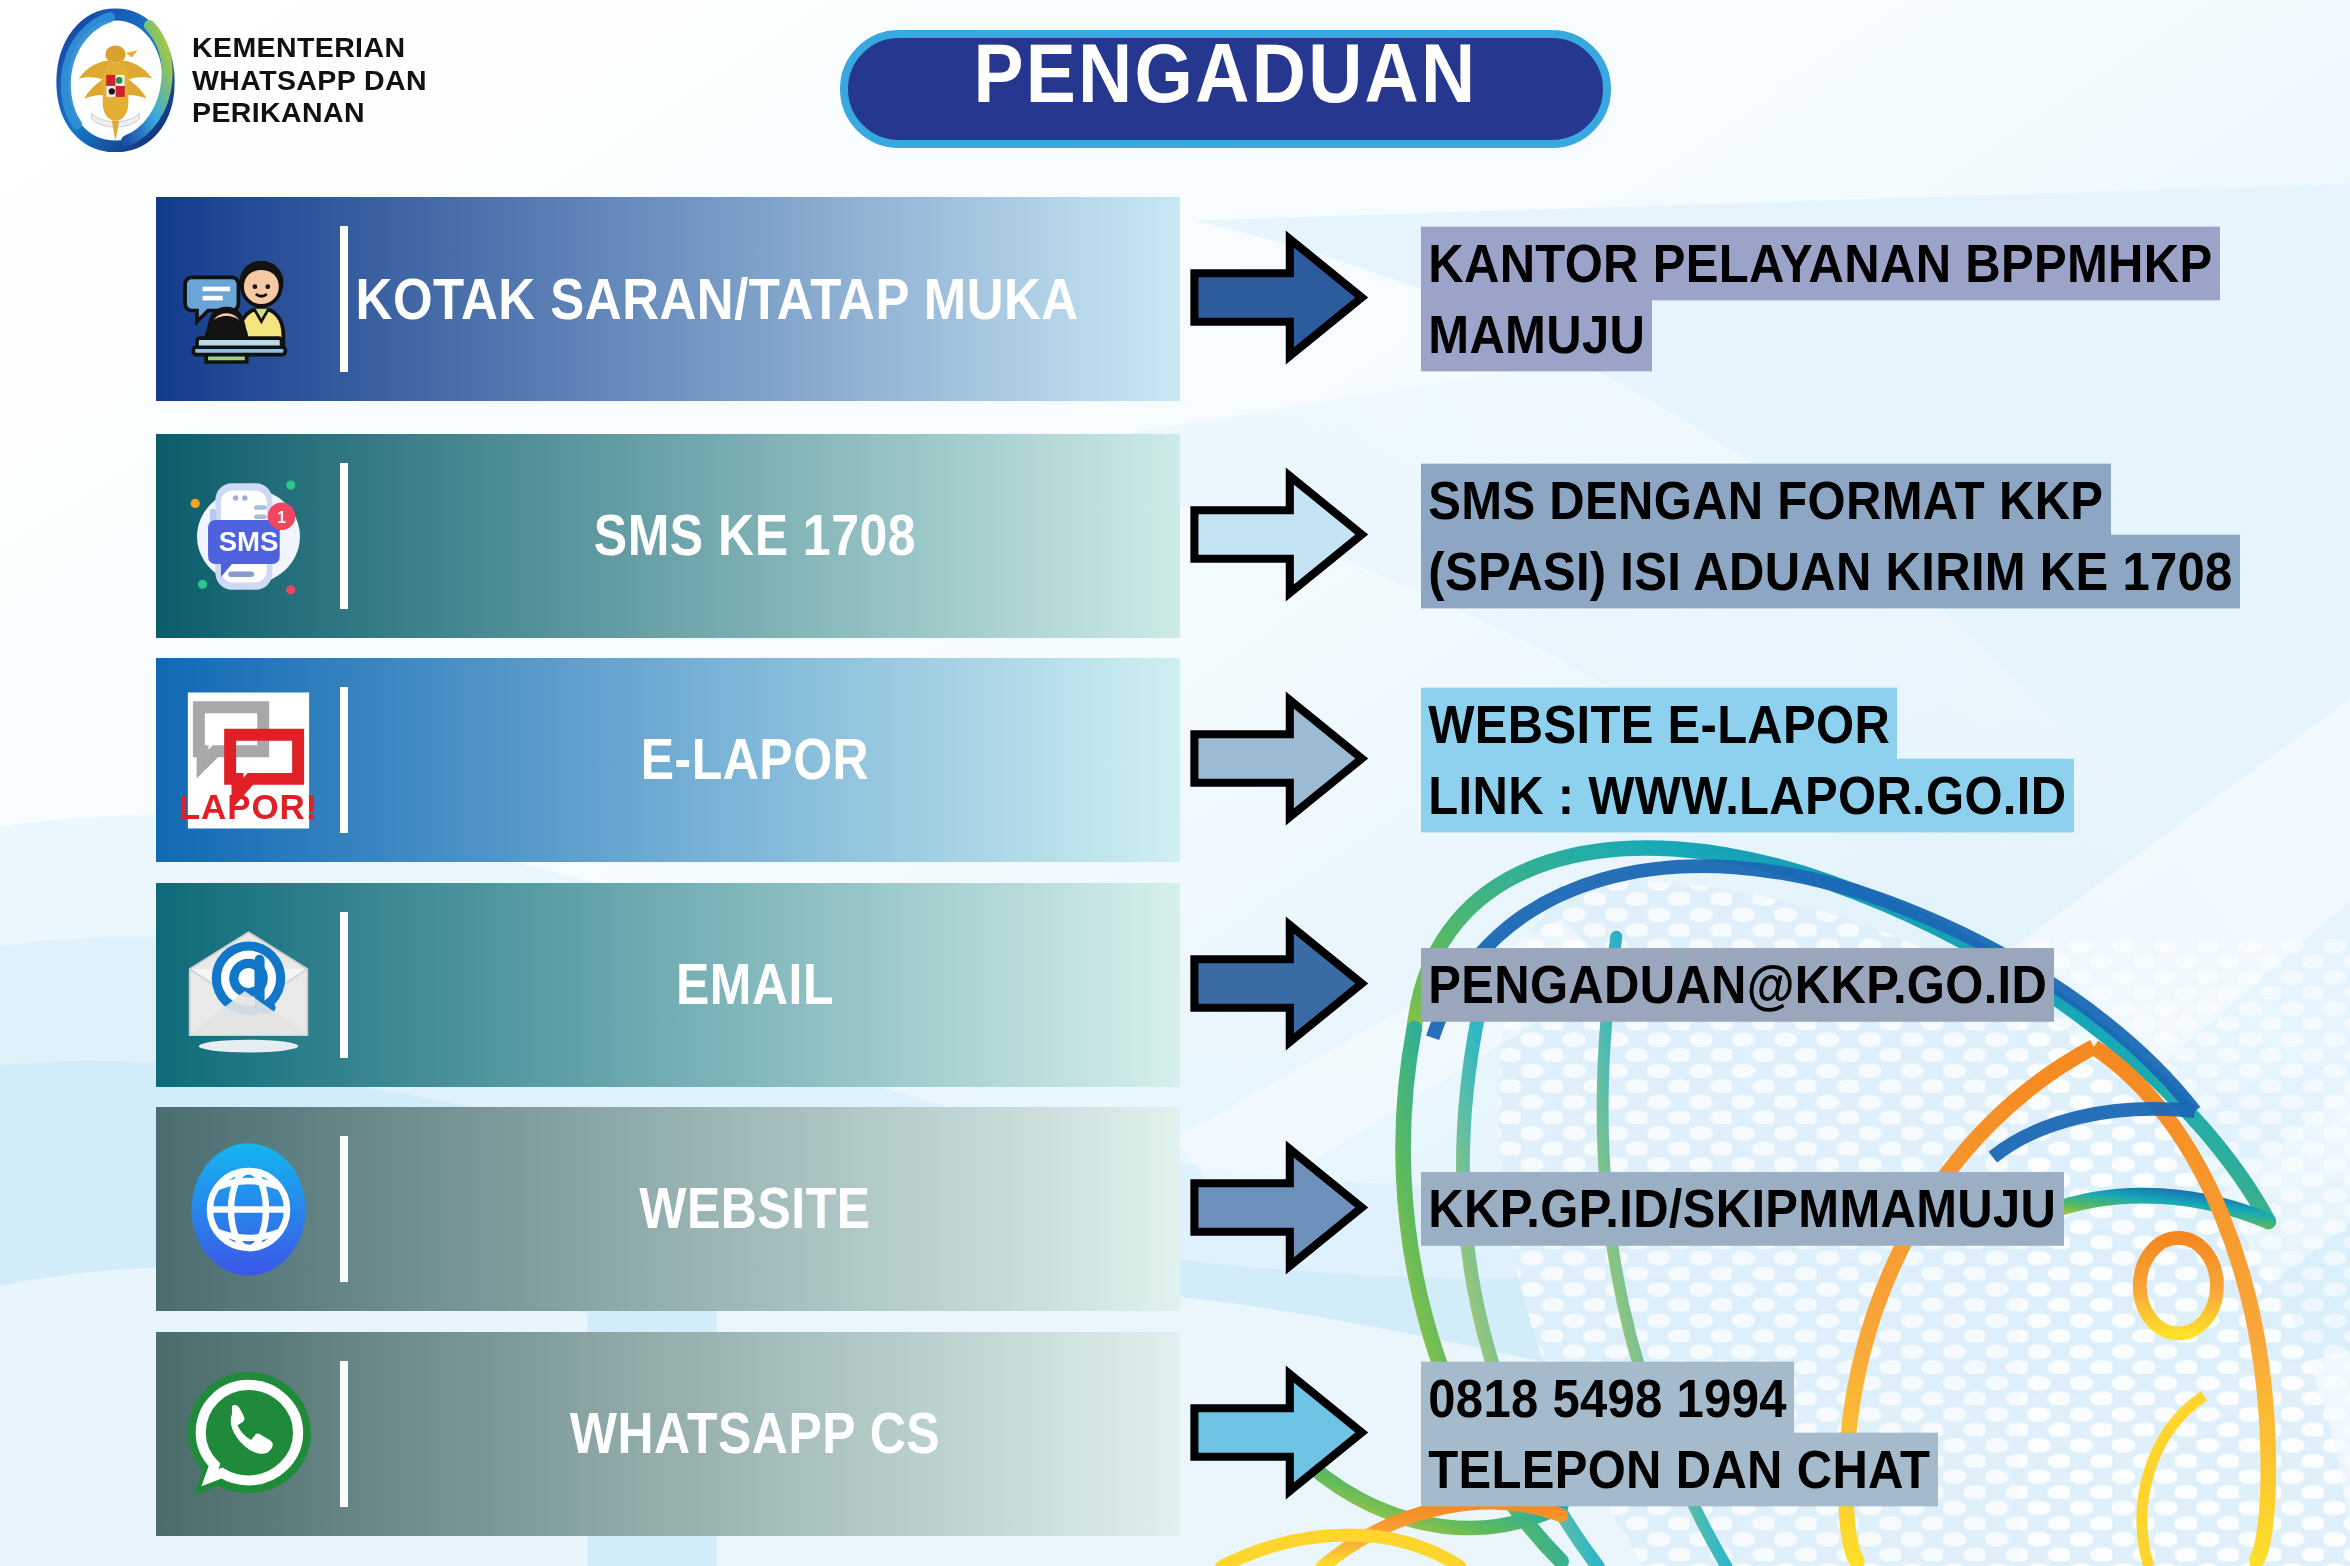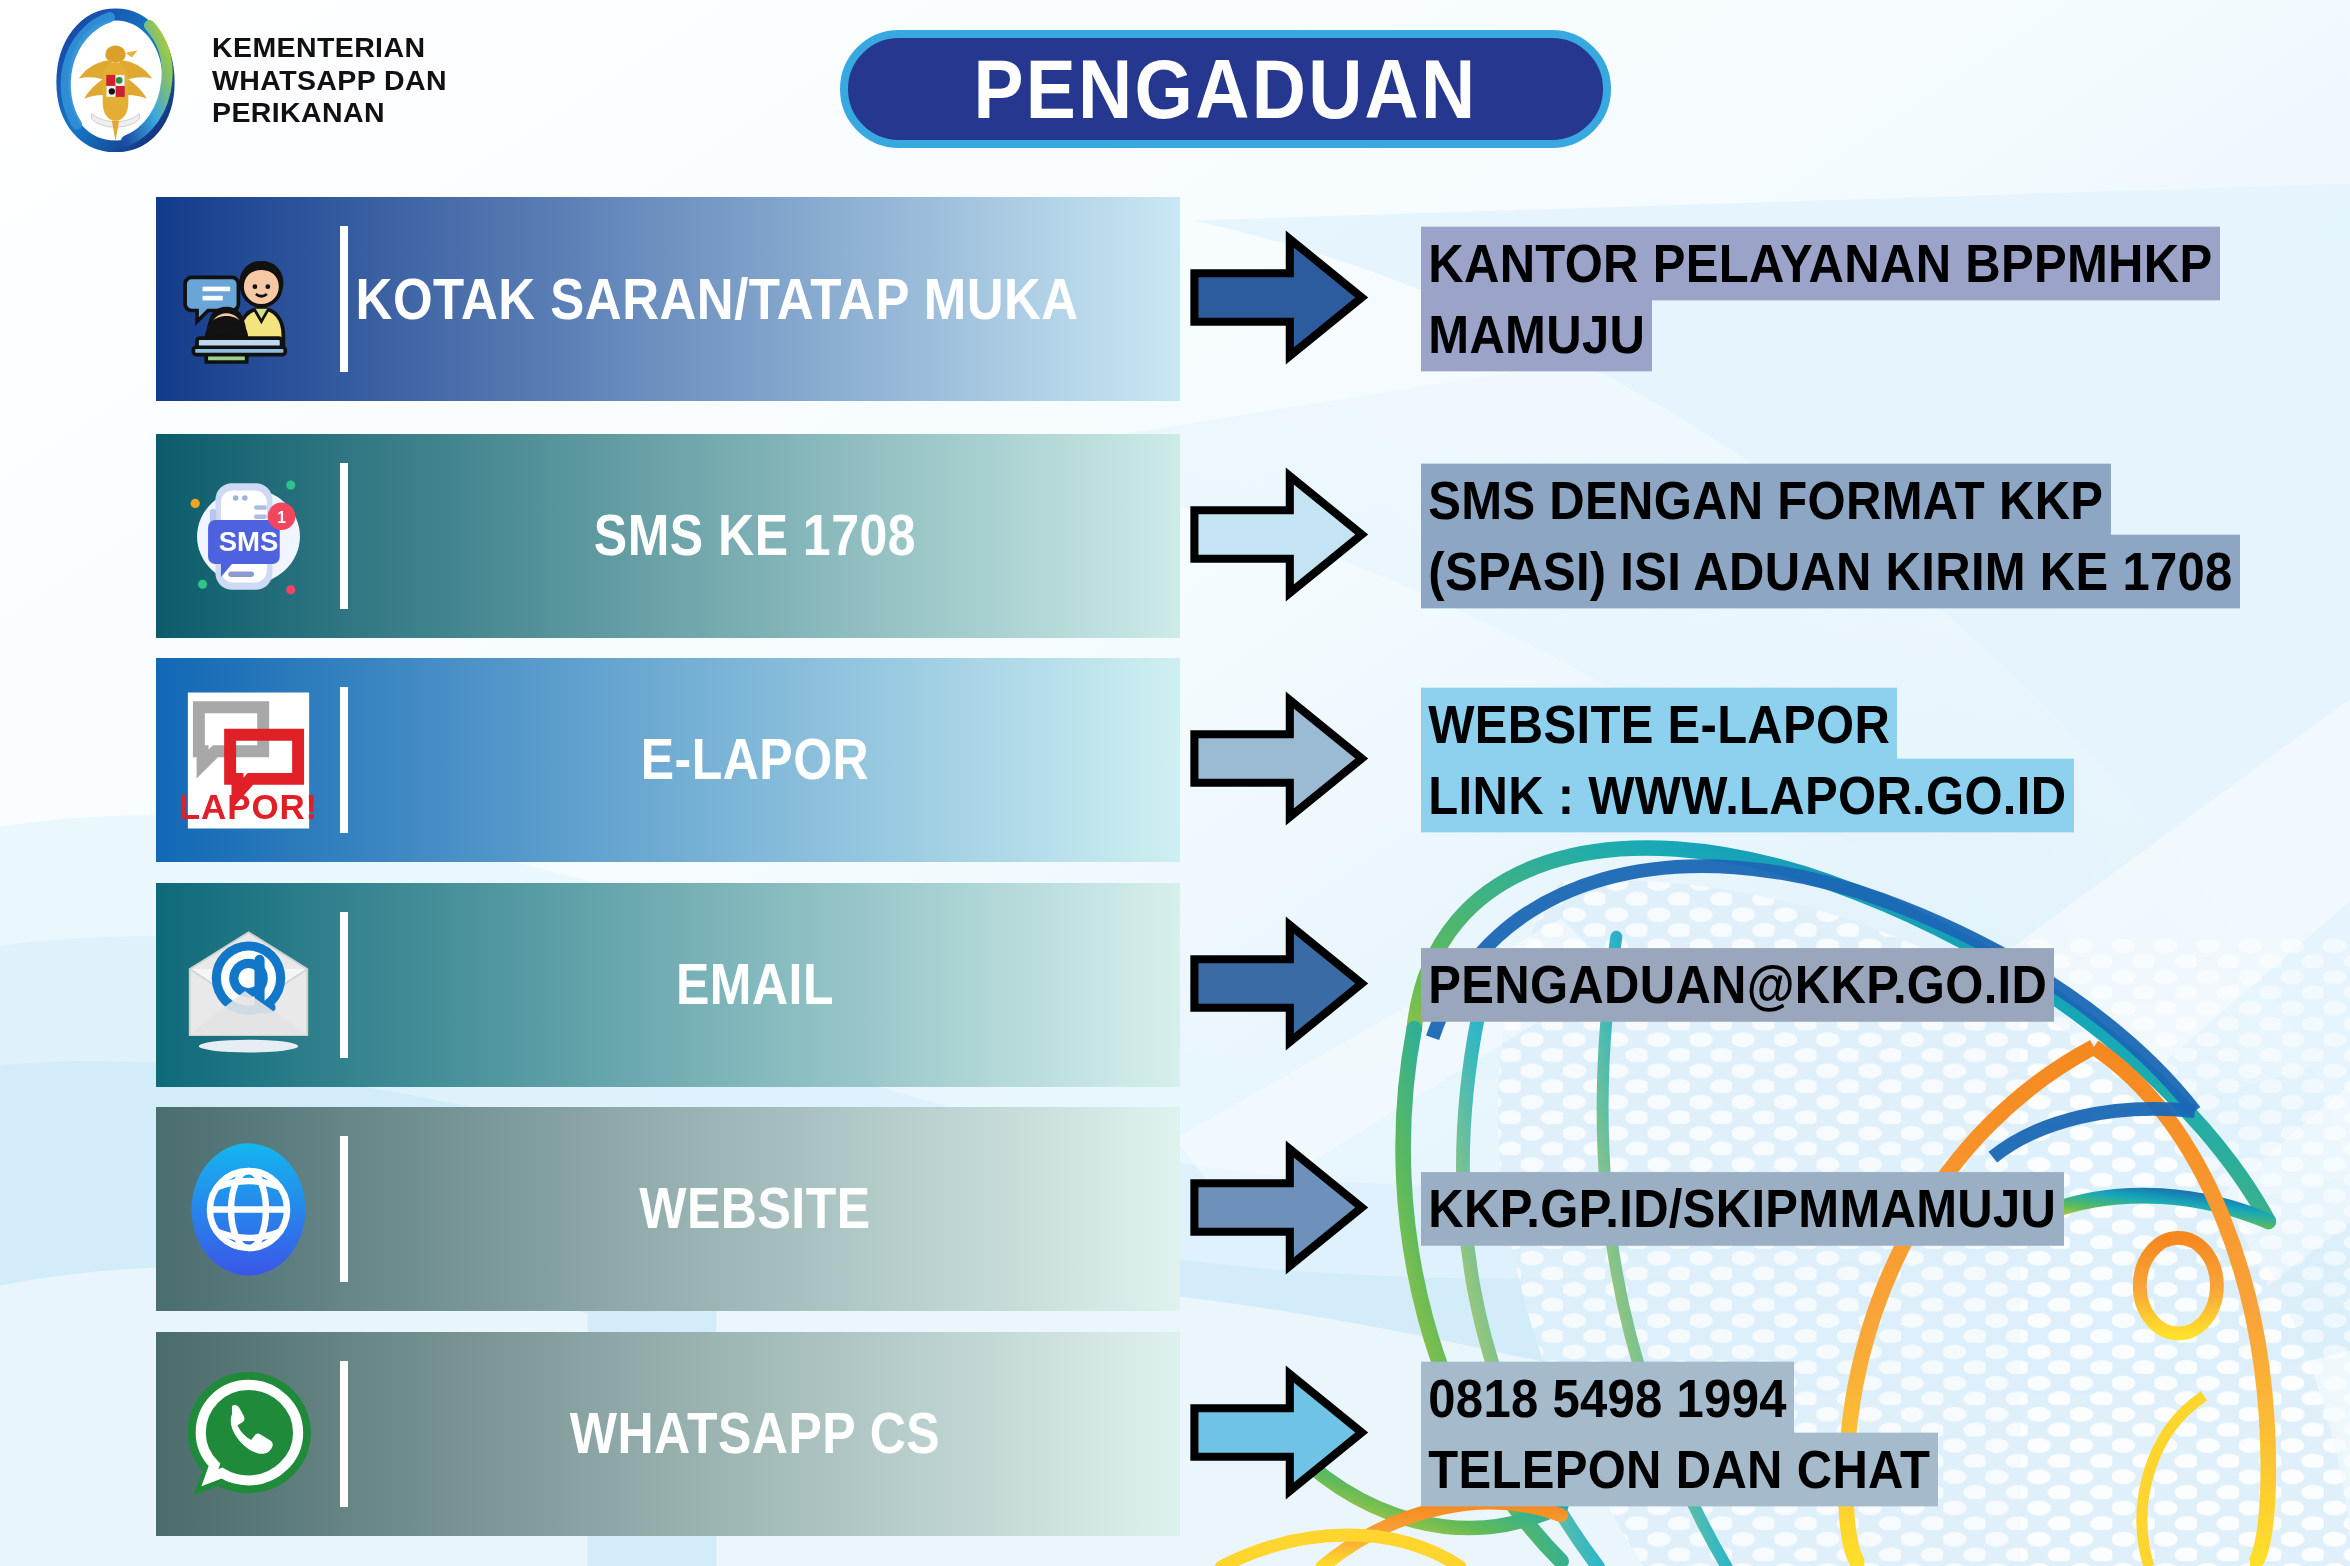--- a/index.html
+++ b/index.html
@@ -8,31 +8,31 @@
     font-family:"Liberation Sans", sans-serif;
     background:#ffffff;
     position:relative;
   }
   
   #bg { position:absolute; inset:0; z-index:0; }
 
   
   #header { position:absolute; left:0; top:0; width:2351px; height:184px; z-index:5; }
 
-  #logo-block { position:absolute; left:55px; top:7.3px; display:flex; align-items:center; gap:36px; }
+  #logo-block { position:absolute; left:55px; top:7.3px; display:flex; align-items:center; gap:16px; }
   #logo-mark { width:121px; height:145px; position:relative; flex:0 0 auto; }
   #logo-text { font-size:28.5px; font-weight:bold; line-height:1.14; letter-spacing:0.4px; color:#111; }
 
   #title-badge {
     position:absolute; left:840px; top:30px;
     width:771px; height:118px;
     background:#26378F;
     border:8.3px solid #37A8E0;
     border-radius:61px;
-    display:flex; align-items:center; justify-content:center;
+    display:flex; justify-content:center;
   }
   #title-badge span {
     color:#ffffff; font-size:75px; font-weight:bold;
     letter-spacing:2.3px; line-height:1;
     transform:scaleY(1.12);
   }
 
   
   #rows { position:absolute; left:0; top:0; width:2351px; height:1567px; z-index:4; }
   .row { position:absolute; left:0; width:2351px; height:204px; }

